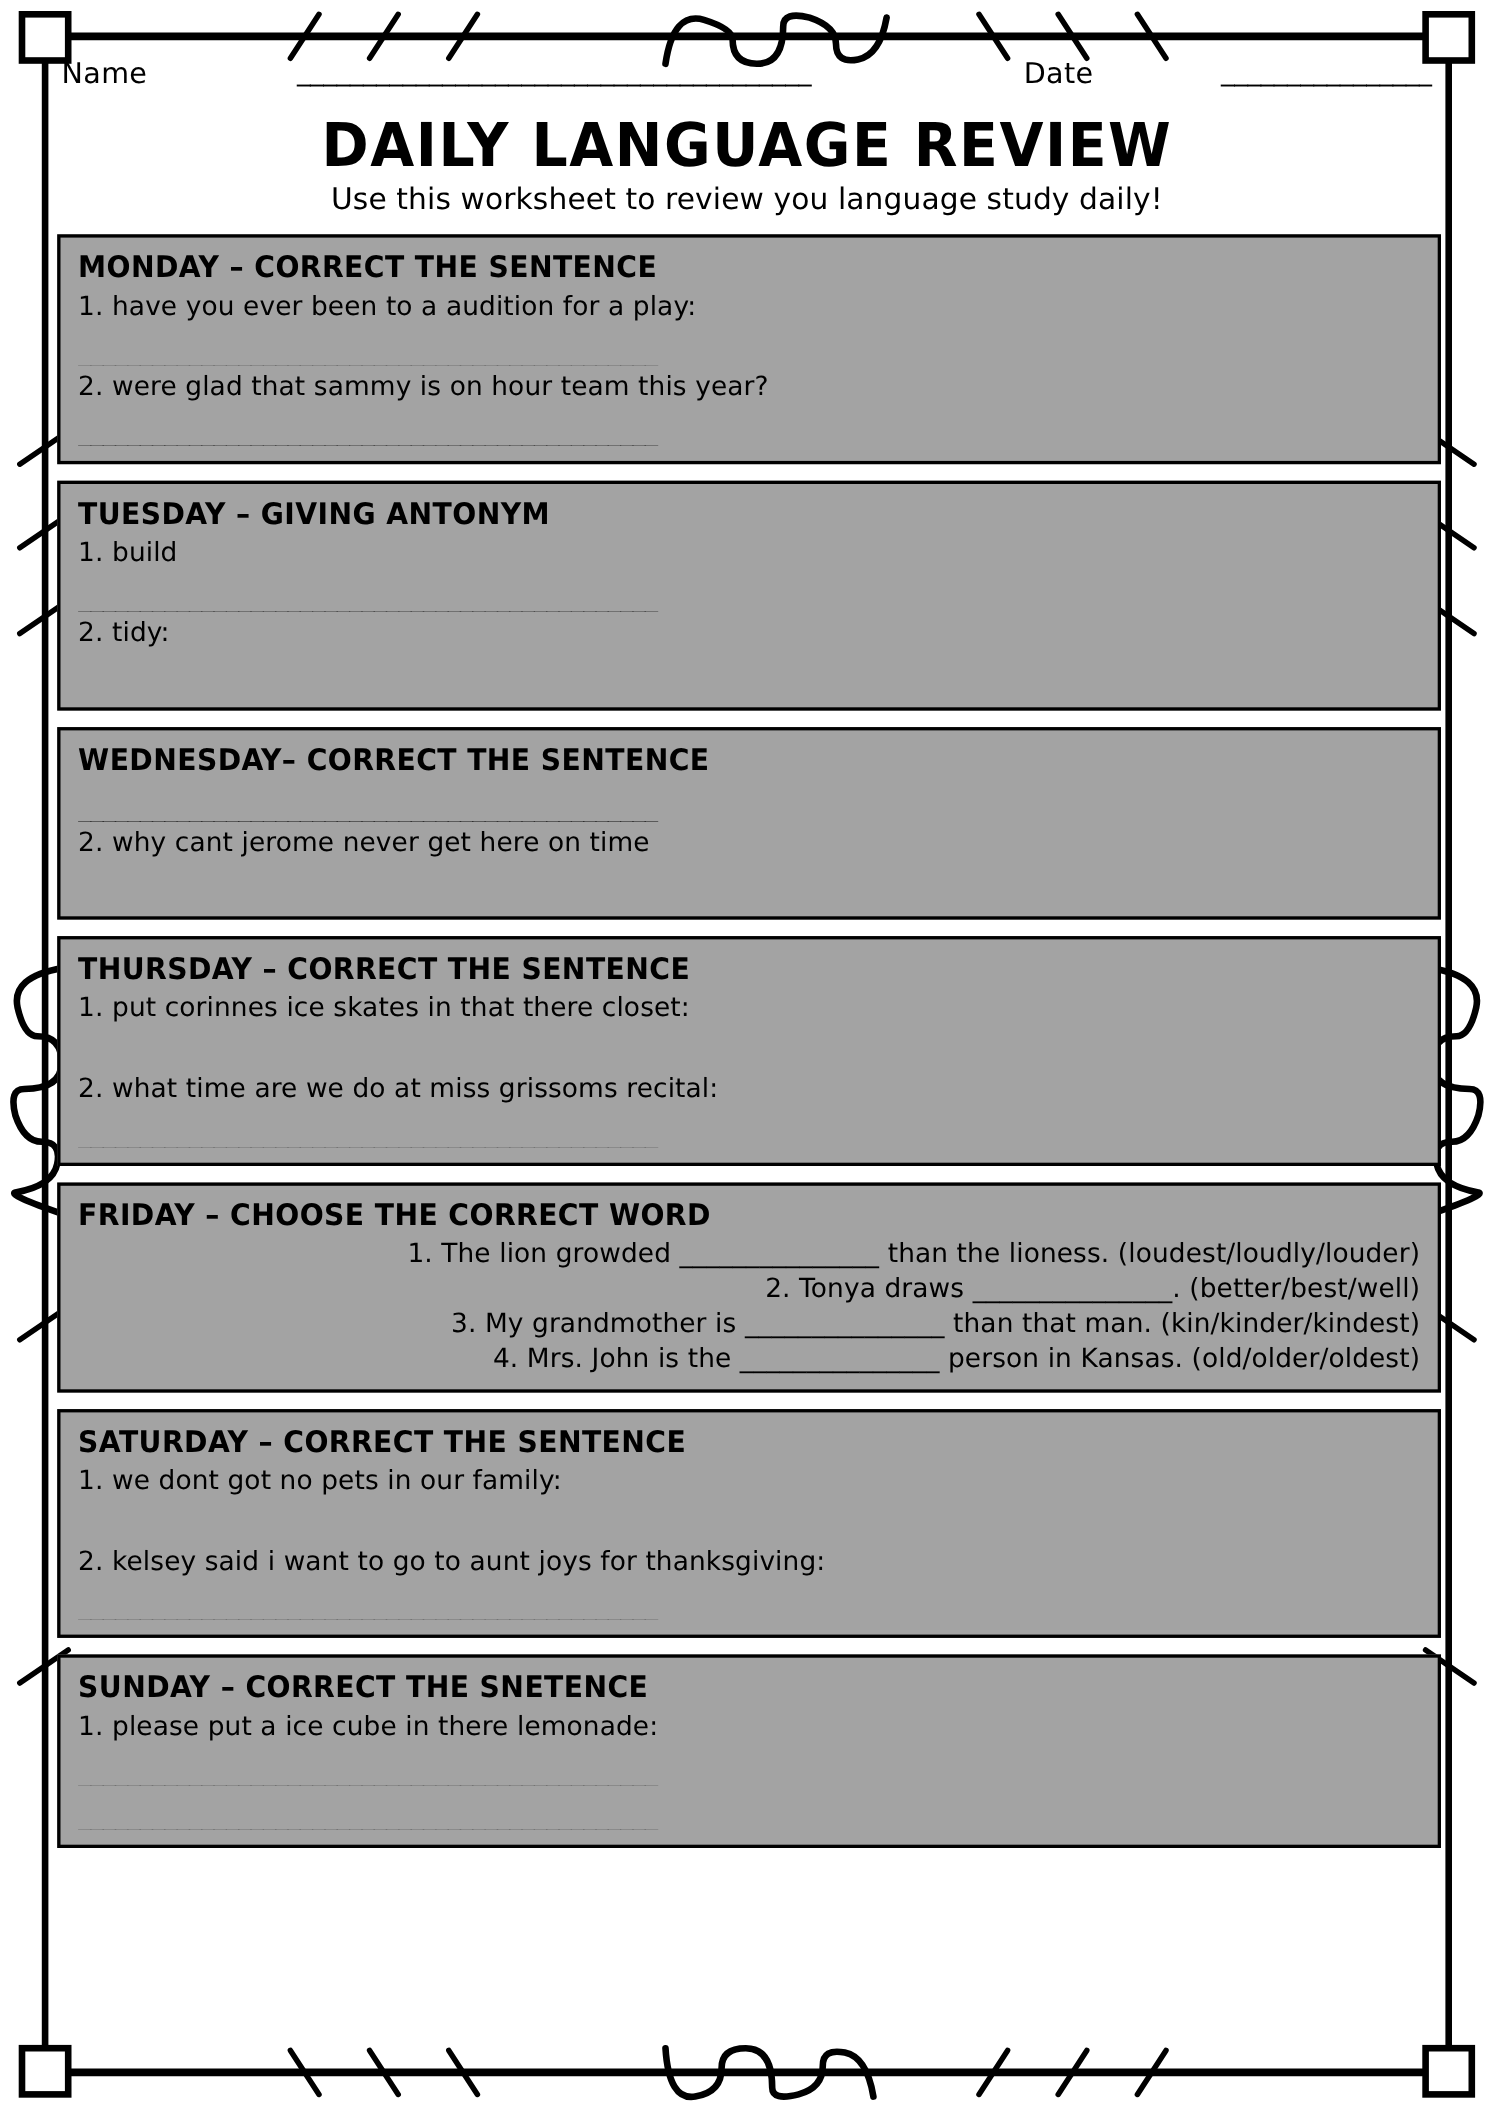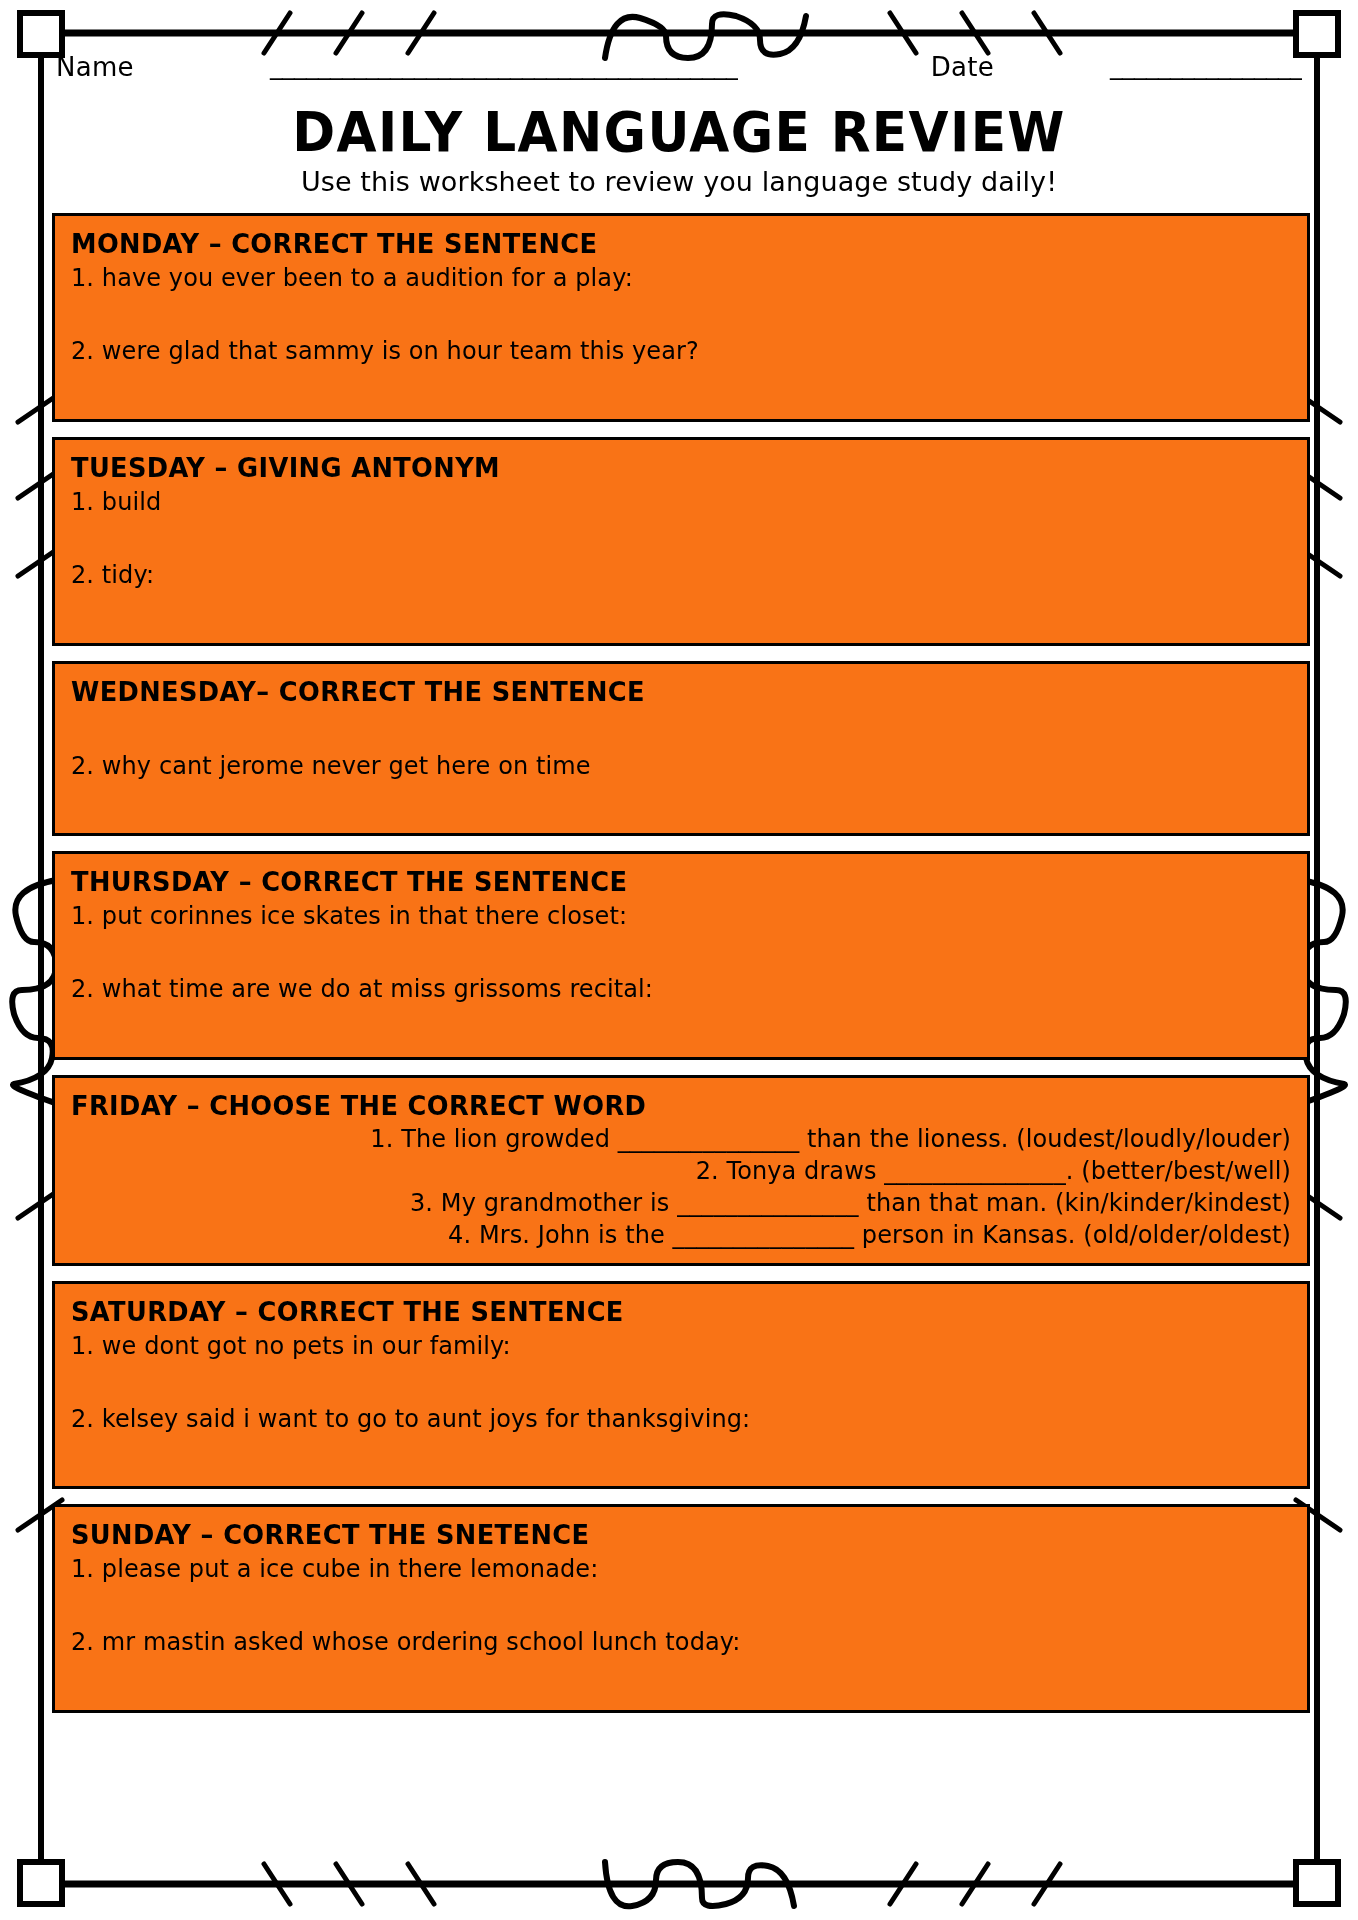--- a/index.html
+++ b/index.html
@@ -87,21 +87,21 @@
   
   .sections {
     margin-top: 16px;
     padding: 0 6px 0 10px;
     display: flex;
     flex-direction: column;
     gap: 15px;
   }
   .day-box {
     border: 3px solid #000000;
-    background: #f97316;
+    background: #a3a3a3;
     padding: 12px 16px 14px 16px;
   }
   .day-heading {
     font-size: 27px;
     font-weight: 700;
     letter-spacing: 0.4px;
     transform: scaleX(0.95);
     transform-origin: left center;
     white-space: nowrap;
     margin-bottom: 2px;
@@ -259,18 +259,17 @@
         <div class="day-heading">SATURDAY – CORRECT THE SENTENCE</div>
         <div class="prompt">1. we dont got no pets in our family:</div>
         <div class="answer-rule">_______________________________________________</div>
         <div class="prompt">2. kelsey said i want to go to aunt joys for thanksgiving:</div>
         <div class="answer-rule">_______________________________________________</div>
       </div>
       <div class="day-box">
         <div class="day-heading">SUNDAY – CORRECT THE SNETENCE</div>
         <div class="prompt">1. please put a ice cube in there lemonade:</div>
         <div class="answer-rule">_______________________________________________</div>
-        <div class="prompt">2. mr mastin asked whose ordering school lunch today:</div>
         <div class="answer-rule">_______________________________________________</div>
       </div>
     </div>
 
 </div>
 
 </body></html>

